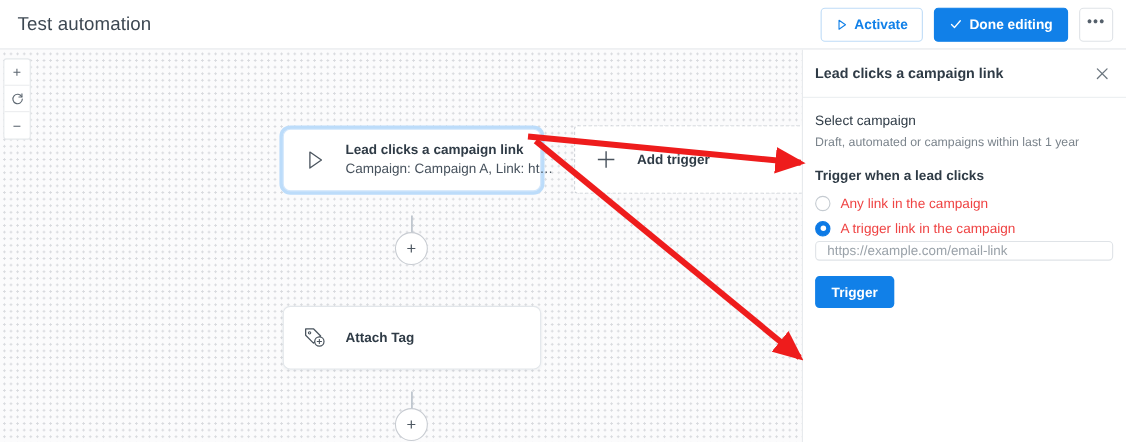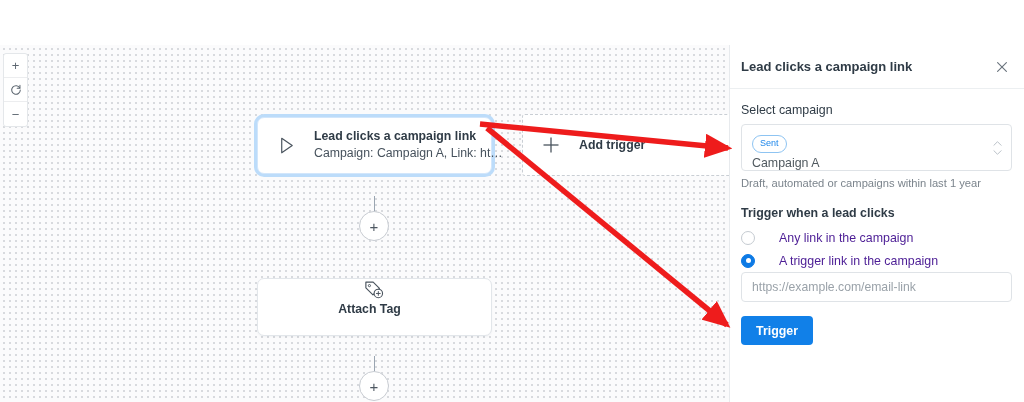--- a/index.html
+++ b/index.html
@@ -119,21 +119,21 @@
   .node-sub { font-size: 12.3px; font-weight: 400; color: #47525d; line-height: 1.25;
               white-space: nowrap; overflow: hidden; text-overflow: ellipsis; max-width: 190px; }
 
   .node-trigger { left: 257px; top: 72px; width: 235px; height: 57px; }
   .node-addtrigger {
     left: 522px; top: 69px; width: 210px; height: 62px;
     border: 1px dashed #c9ced4;
     border-radius: 3px; box-shadow: none; background: #ffffff;
   }
   .node-addtrigger .node-title { font-weight: 700; }
-  .node-attachtag { left: 257px; top: 233px; width: 235px; height: 58px; flex-direction: column; }
+  .node-attachtag { left: 257px; top: 233px; width: 235px; height: 58px; }
 
   
   .plus-circle {
     position: absolute;
     width: 30px; height: 30px;
     border-radius: 50%;
     background: #ffffff;
     border: 1px solid #c8ccd2;
     display: flex; align-items: center; justify-content: center;
     color: #4e5862; font-size: 15px; line-height: 1;
@@ -210,26 +210,26 @@
     width: 14px; height: 14px; min-width:14px;
     border-radius: 50%;
     border: 1px solid #c5cbd1;
     background: #fff;
     display: flex; align-items: center; justify-content: center;
   }
   .radio.checked { border: 1px solid #0d7ae5; background: #0d7ae5; }
   .radio.checked::after {
     content: ""; width: 5px; height: 5px; border-radius: 50%; background: #ffffff;
   }
-  .radio-label { font-size: 12.4px; color: #4c1d95; margin-left: 15px; }
+  .radio-label { font-size: 12.4px; color: #ef4444; }
   .input-text {
     width: 100%;
     border: 1px solid #dfe3e7;
     border-radius: 4px;
-    height: 30px;
+    height: 18px;
     padding: 0 10px;
     font-size: 12.2px;
     color: #9aa2a9;
     font-family: "Liberation Sans", sans-serif;
     background: #fff;
     outline: none;
   }
   .input-text::placeholder { color: #9aa2a9; }
   .btn-update {
     margin-top: 14px;
@@ -247,20 +247,48 @@
 
   
   .annot { position: absolute; left: 0; top: 0; width: 1024px; height: 402px;
            pointer-events: none; z-index: 40; }
 </style>
 </head>
 <body>
 
 <div id="app">
 
+  <div class="topbar">
+    <div class="page-title">Test automation</div>
+
+    <div class="topbar-actions">
+
+      <div class="btn btn-outline">
+        <span class="ico">
+          <svg width="11" height="11" viewBox="0 0 12 12" fill="none">
+            <path d="M3 1.6 L9.4 6 L3 10.4 Z" stroke="#1180e8" stroke-width="1.1" stroke-linejoin="round" fill="none"></path>
+          </svg>
+        </span>
+        <span>Activate</span>
+      </div>
+
+      <div class="btn btn-primary">
+        <span class="ico">
+          <svg width="12" height="12" viewBox="0 0 12 12" fill="none">
+            <path d="M2 6.3 L4.7 9 L10 2.9" stroke="#ffffff" stroke-width="1.2" stroke-linecap="round" stroke-linejoin="round"></path>
+          </svg>
+        </span>
+        <span>Done editing</span>
+      </div>
+
+      <div class="btn-icon-sq">
+        <span class="dots">•••</span>
+      </div>
+    </div>
+  </div>
 
   <div class="canvas">
 
     <div class="zoom-controls">
       <div class="zoom-btn">
         <span>+</span>
       </div>
       <div class="zoom-btn">
         <span class="ico">
           <svg width="12" height="12" viewBox="0 0 14 14" fill="none">
@@ -343,32 +371,20 @@
           <line x1="1.6" y1="1.6" x2="10.4" y2="10.4" stroke="#6b757e" stroke-width="1.15" stroke-linecap="round"></line>
           <line x1="10.4" y1="1.6" x2="1.6" y2="10.4" stroke="#6b757e" stroke-width="1.15" stroke-linecap="round"></line>
         </svg>
       </div>
     </div>
 
     <div class="panel-body">
 
       <div class="field-label">Select campaign</div>
 
-      <div class="select-box">
-        <span class="badge-sent">Sent</span>
-        <div class="select-value">Campaign A</div>
-        <span class="stepper">
-          <svg width="9" height="6" viewBox="0 0 10 6" fill="none">
-            <path d="M1 5 L5 1 L9 5" stroke="#b9c0c7" stroke-width="1.1" stroke-linecap="round" stroke-linejoin="round"></path>
-          </svg>
-          <svg width="9" height="6" viewBox="0 0 10 6" fill="none">
-            <path d="M1 1 L5 5 L9 1" stroke="#b9c0c7" stroke-width="1.1" stroke-linecap="round" stroke-linejoin="round"></path>
-          </svg>
-        </span>
-      </div>
 
       <div class="hint">Draft, automated or campaigns within last 1 year</div>
 
       <div class="section-label">Trigger when a lead clicks</div>
 
       <div class="radio-row">
         <span class="radio"></span>
         <span class="radio-label">Any link in the campaign</span>
       </div>
 

